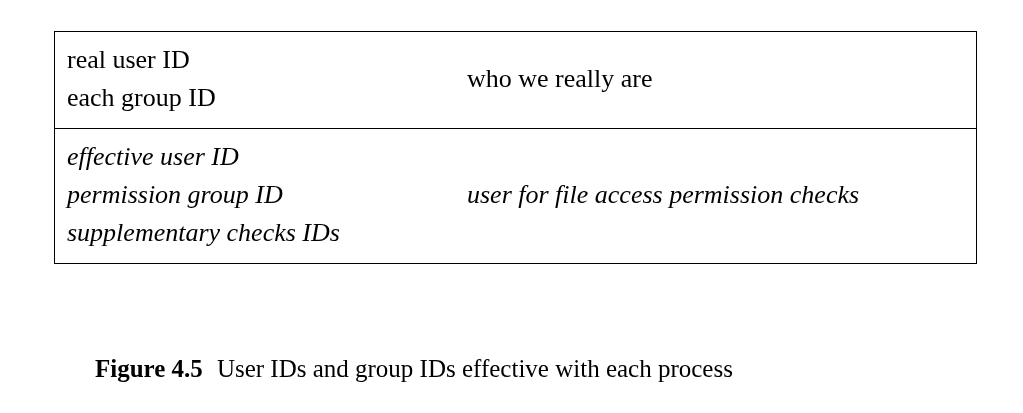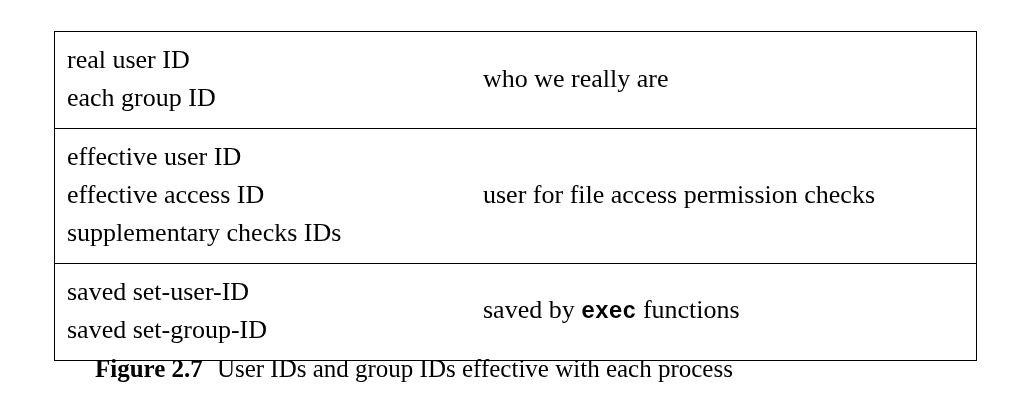--- a/index.html
+++ b/index.html
@@ -54,32 +54,32 @@
     padding: 9px 12px 11px 12px;
     font-size: 26px;
     line-height: 38px;
   }
   .cell-inner.right-cell {
     padding-left: 0;
     text-indent: 0;
   }
   .right-cell .right-text {
     display: block;
-    margin-left: 16px;
+    margin-left: 0;
     white-space: nowrap;
   }
 
   .row-line {
     display: block;
     white-space: nowrap;
   }
 
   
   tr.row-real td      { height: 81px; }
-  tr.row-effective td { height: 116px; }
+  tr.row-effective td { height: 116px; font-style: italic; }
   tr.row-saved td     { height: 87px; }
 
   .mono-bold {
     font-family: "Liberation Mono", "DejaVu Sans Mono", monospace;
     font-weight: bold;
     font-size: 23px;
   }
 
   
   .caption {
@@ -118,43 +118,30 @@
           <div class="cell-inner right-cell">
             <span class="right-text">who we really are</span>
           </div>
         </td>
       </tr>
 
       <tr class="row-effective">
         <td class="col-left">
           <div class="cell-inner">
             <span class="row-line">effective user ID</span>
-            <span class="row-line">effective access ID</span>
+            <span class="row-line">permission group ID</span>
             <span class="row-line">supplementary checks IDs</span>
           </div>
         </td>
         <td class="col-right">
           <div class="cell-inner right-cell">
             <span class="right-text">user for file access permission checks</span>
           </div>
         </td>
       </tr>
 
-      <tr class="row-saved">
-        <td class="col-left">
-          <div class="cell-inner">
-            <span class="row-line">saved set-user-ID</span>
-            <span class="row-line">saved set-group-ID</span>
-          </div>
-        </td>
-        <td class="col-right">
-          <div class="cell-inner right-cell">
-            <span class="right-text"><span>saved by </span><span class="mono-bold">exec</span><span> functions</span></span>
-          </div>
-        </td>
-      </tr>
 
     </tbody>
   </table>
 
-  <div class="caption"><span class="cap-label">Figure 2.7</span><span class="cap-gap"></span><span class="cap-body">User IDs and group IDs effective with each process</span></div>
+  <div class="caption"><span class="cap-label">Figure 4.5</span><span class="cap-gap"></span><span class="cap-body">User IDs and group IDs effective with each process</span></div>
 
 </div>
 
 </body></html>

